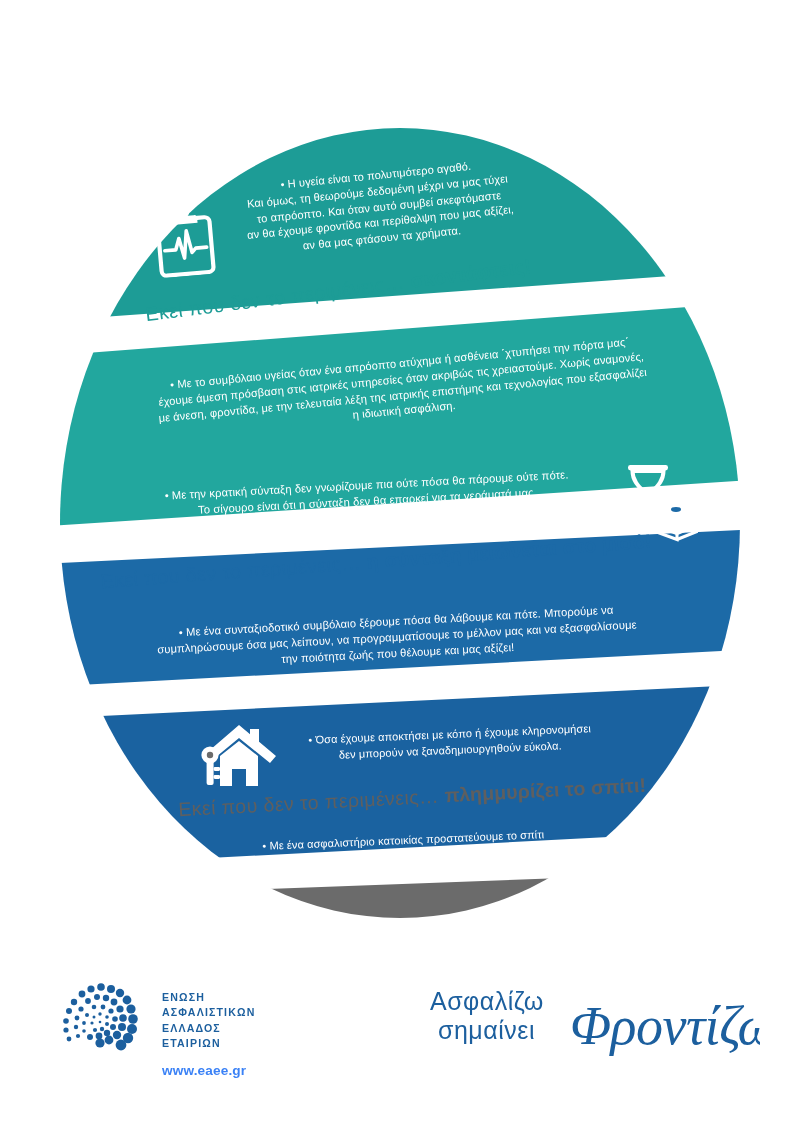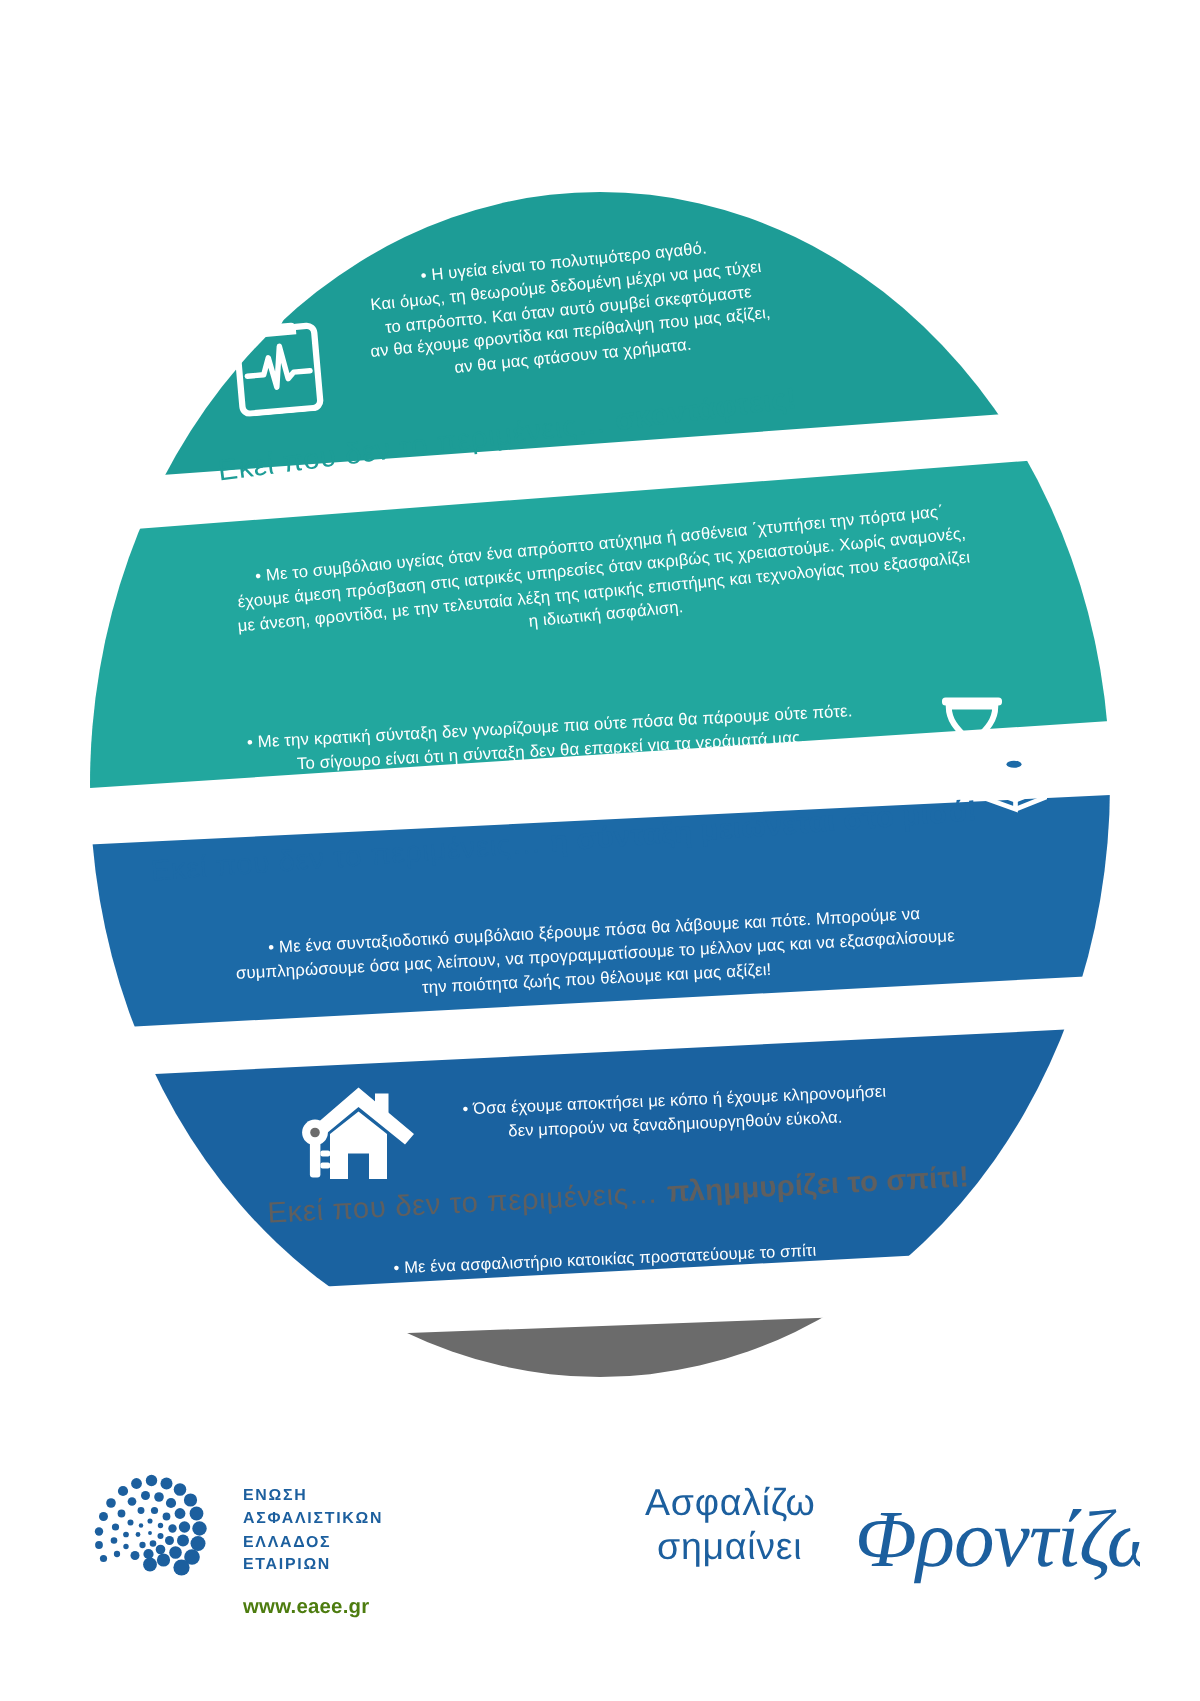--- a/index.html
+++ b/index.html
@@ -121,21 +121,21 @@
     padding-top: 12px;
   }
   #logo-text-block .line {
     color: #1c5f9e;
     font-size: 10.6px;
     font-weight: 700;
     letter-spacing: 1.15px;
     line-height: 1.44;
   }
   #logo-url {
-    color: #4d7c0f;
+    color: #3b82f6;
     font-size: 13.6px;
     font-weight: 700;
     letter-spacing: 0.15px;
     margin-top: 12px;
   }
   #tagline {
     position: absolute;
     left: 430px; top: 22px;
     width: 330px; height: 86px;
   }

